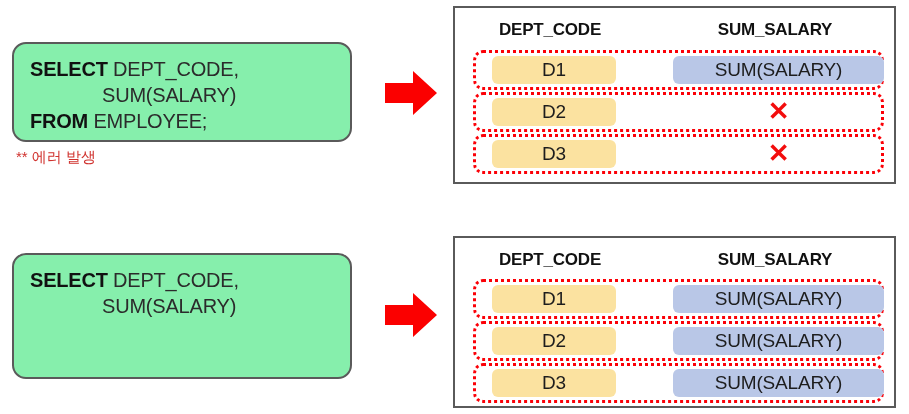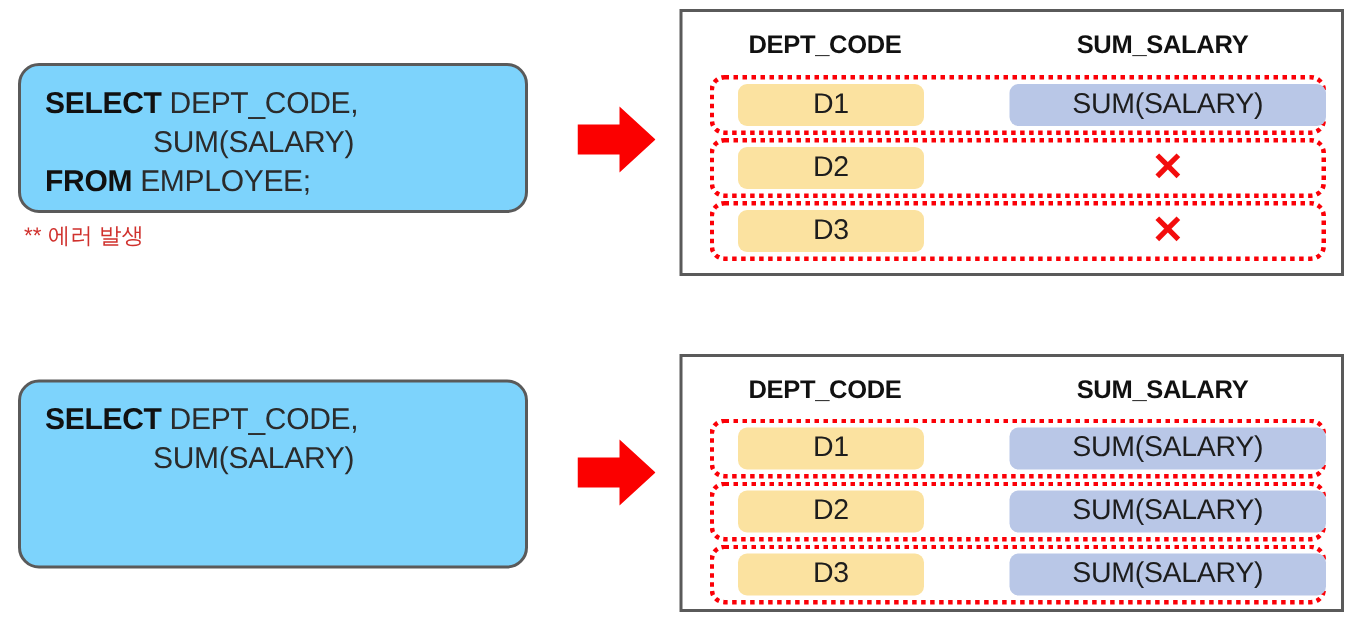--- a/index.html
+++ b/index.html
@@ -16,21 +16,21 @@
   }
 
   .stage { position: absolute; inset: 0; }
 
   
   .sql-box {
     position: absolute;
     box-sizing: border-box;
     border: 2px solid #5a5a5a;
     border-radius: 14px;
-    background: #7dd3fc;
+    background: #86efac;
     padding: 12px 16px 10px 16px;
   }
   .sql-line {
     font-size: 20px;
     line-height: 26px;
     color: #2b2b2b;
     white-space: pre;
     letter-spacing: -0.2px;
   }
   .kw { font-weight: bold; color: #111111; }

